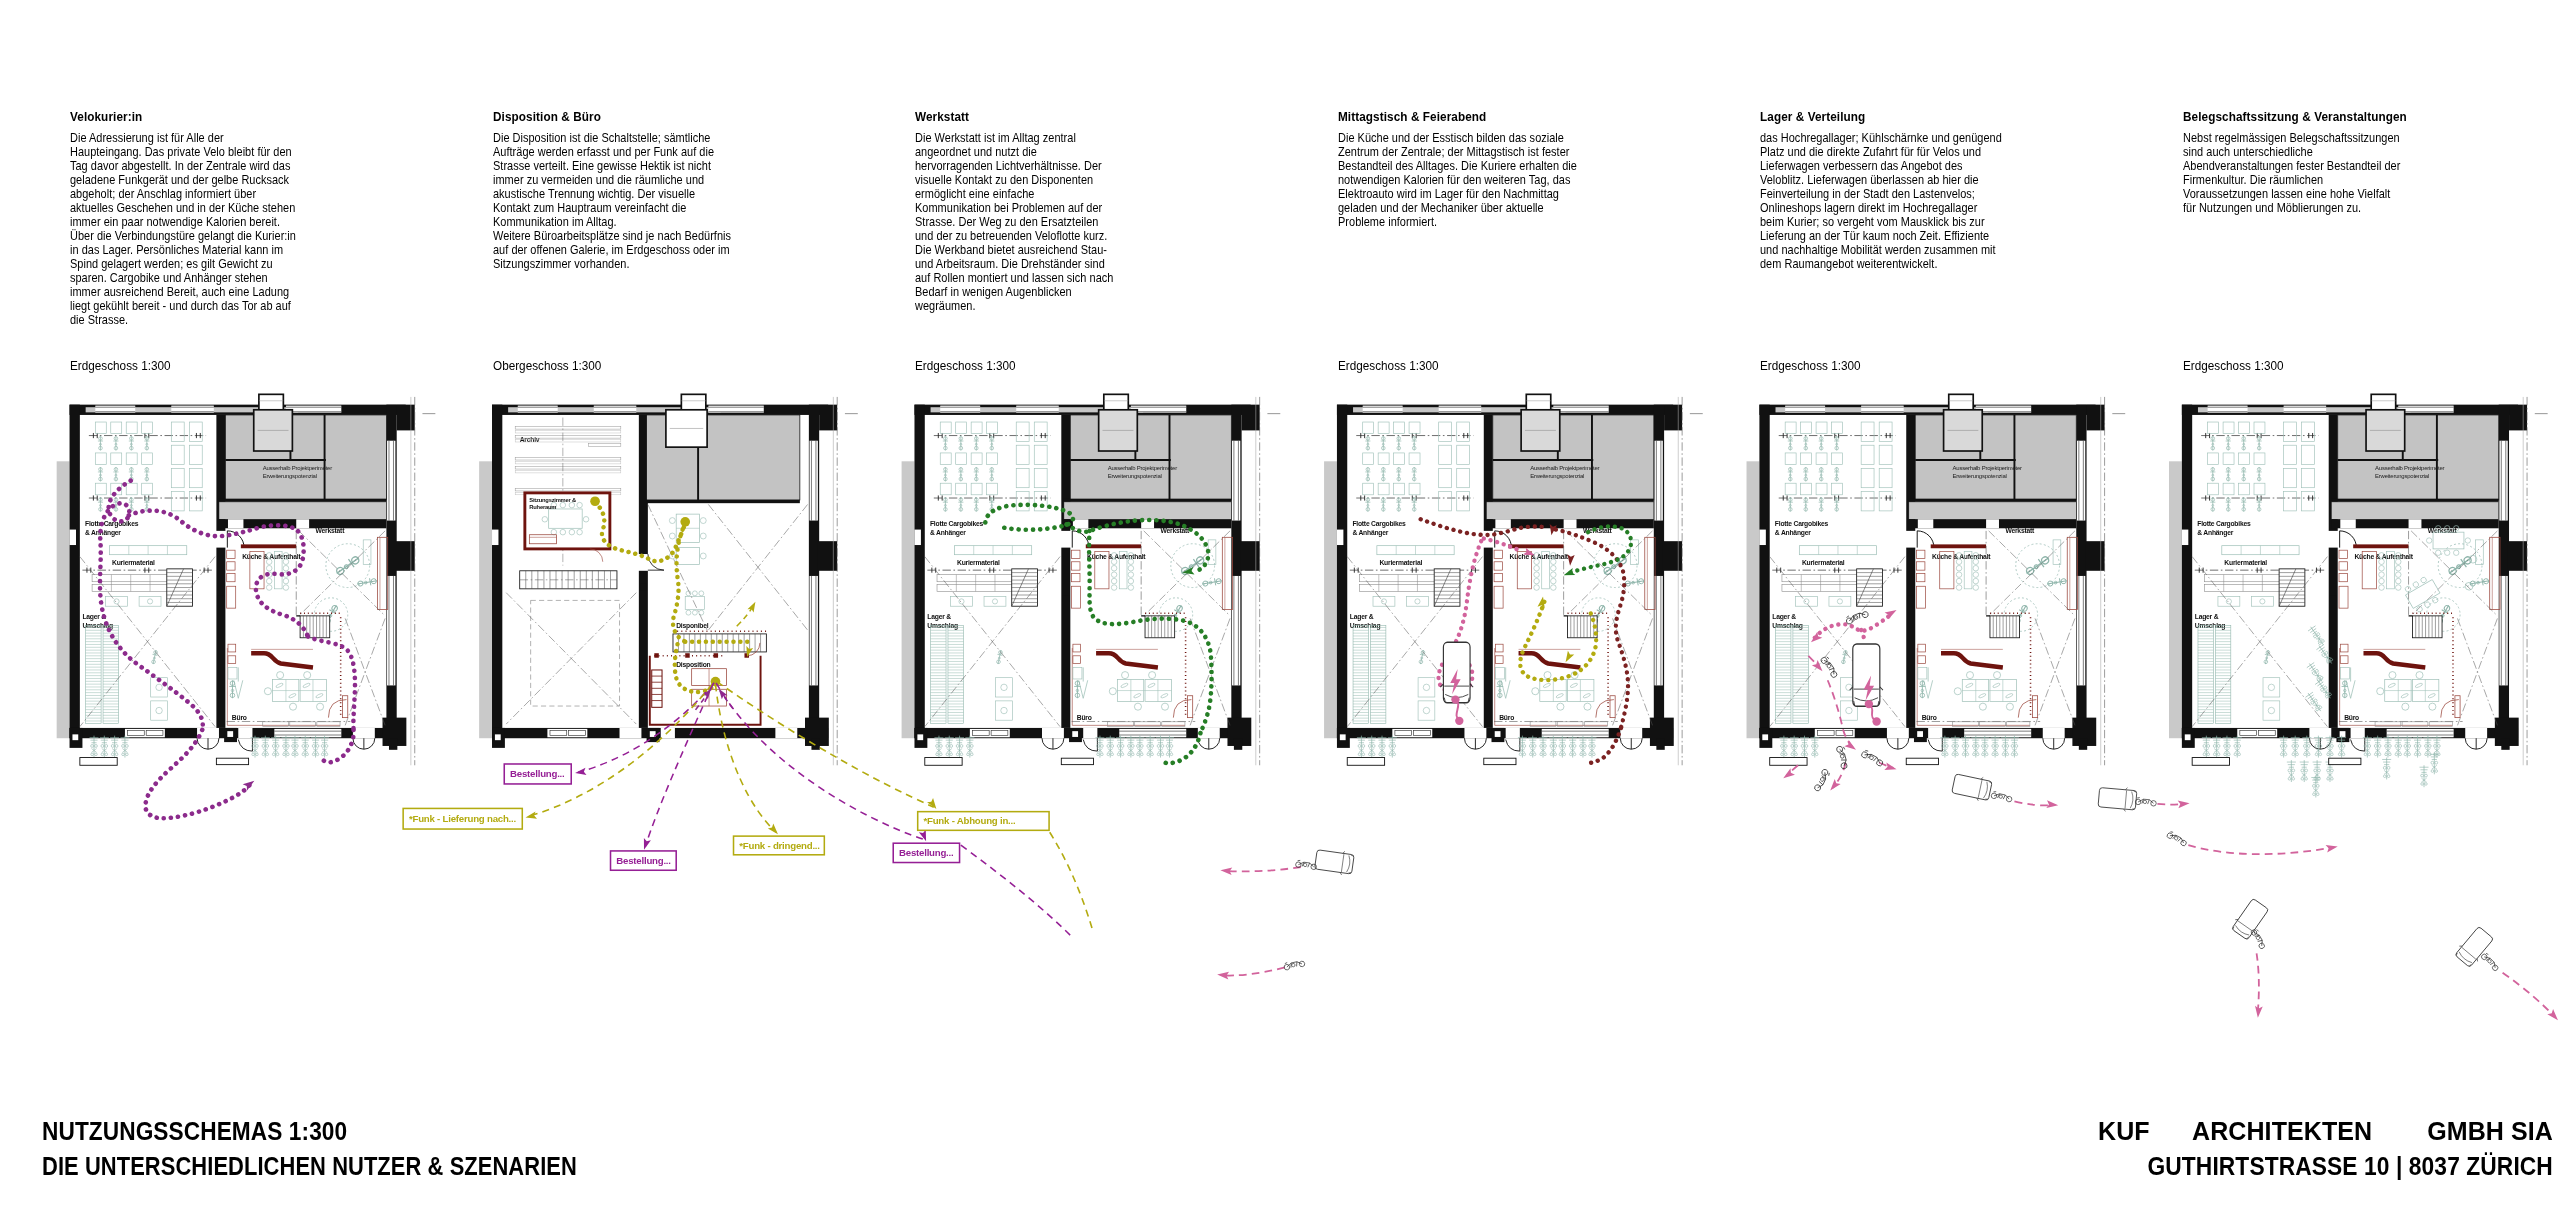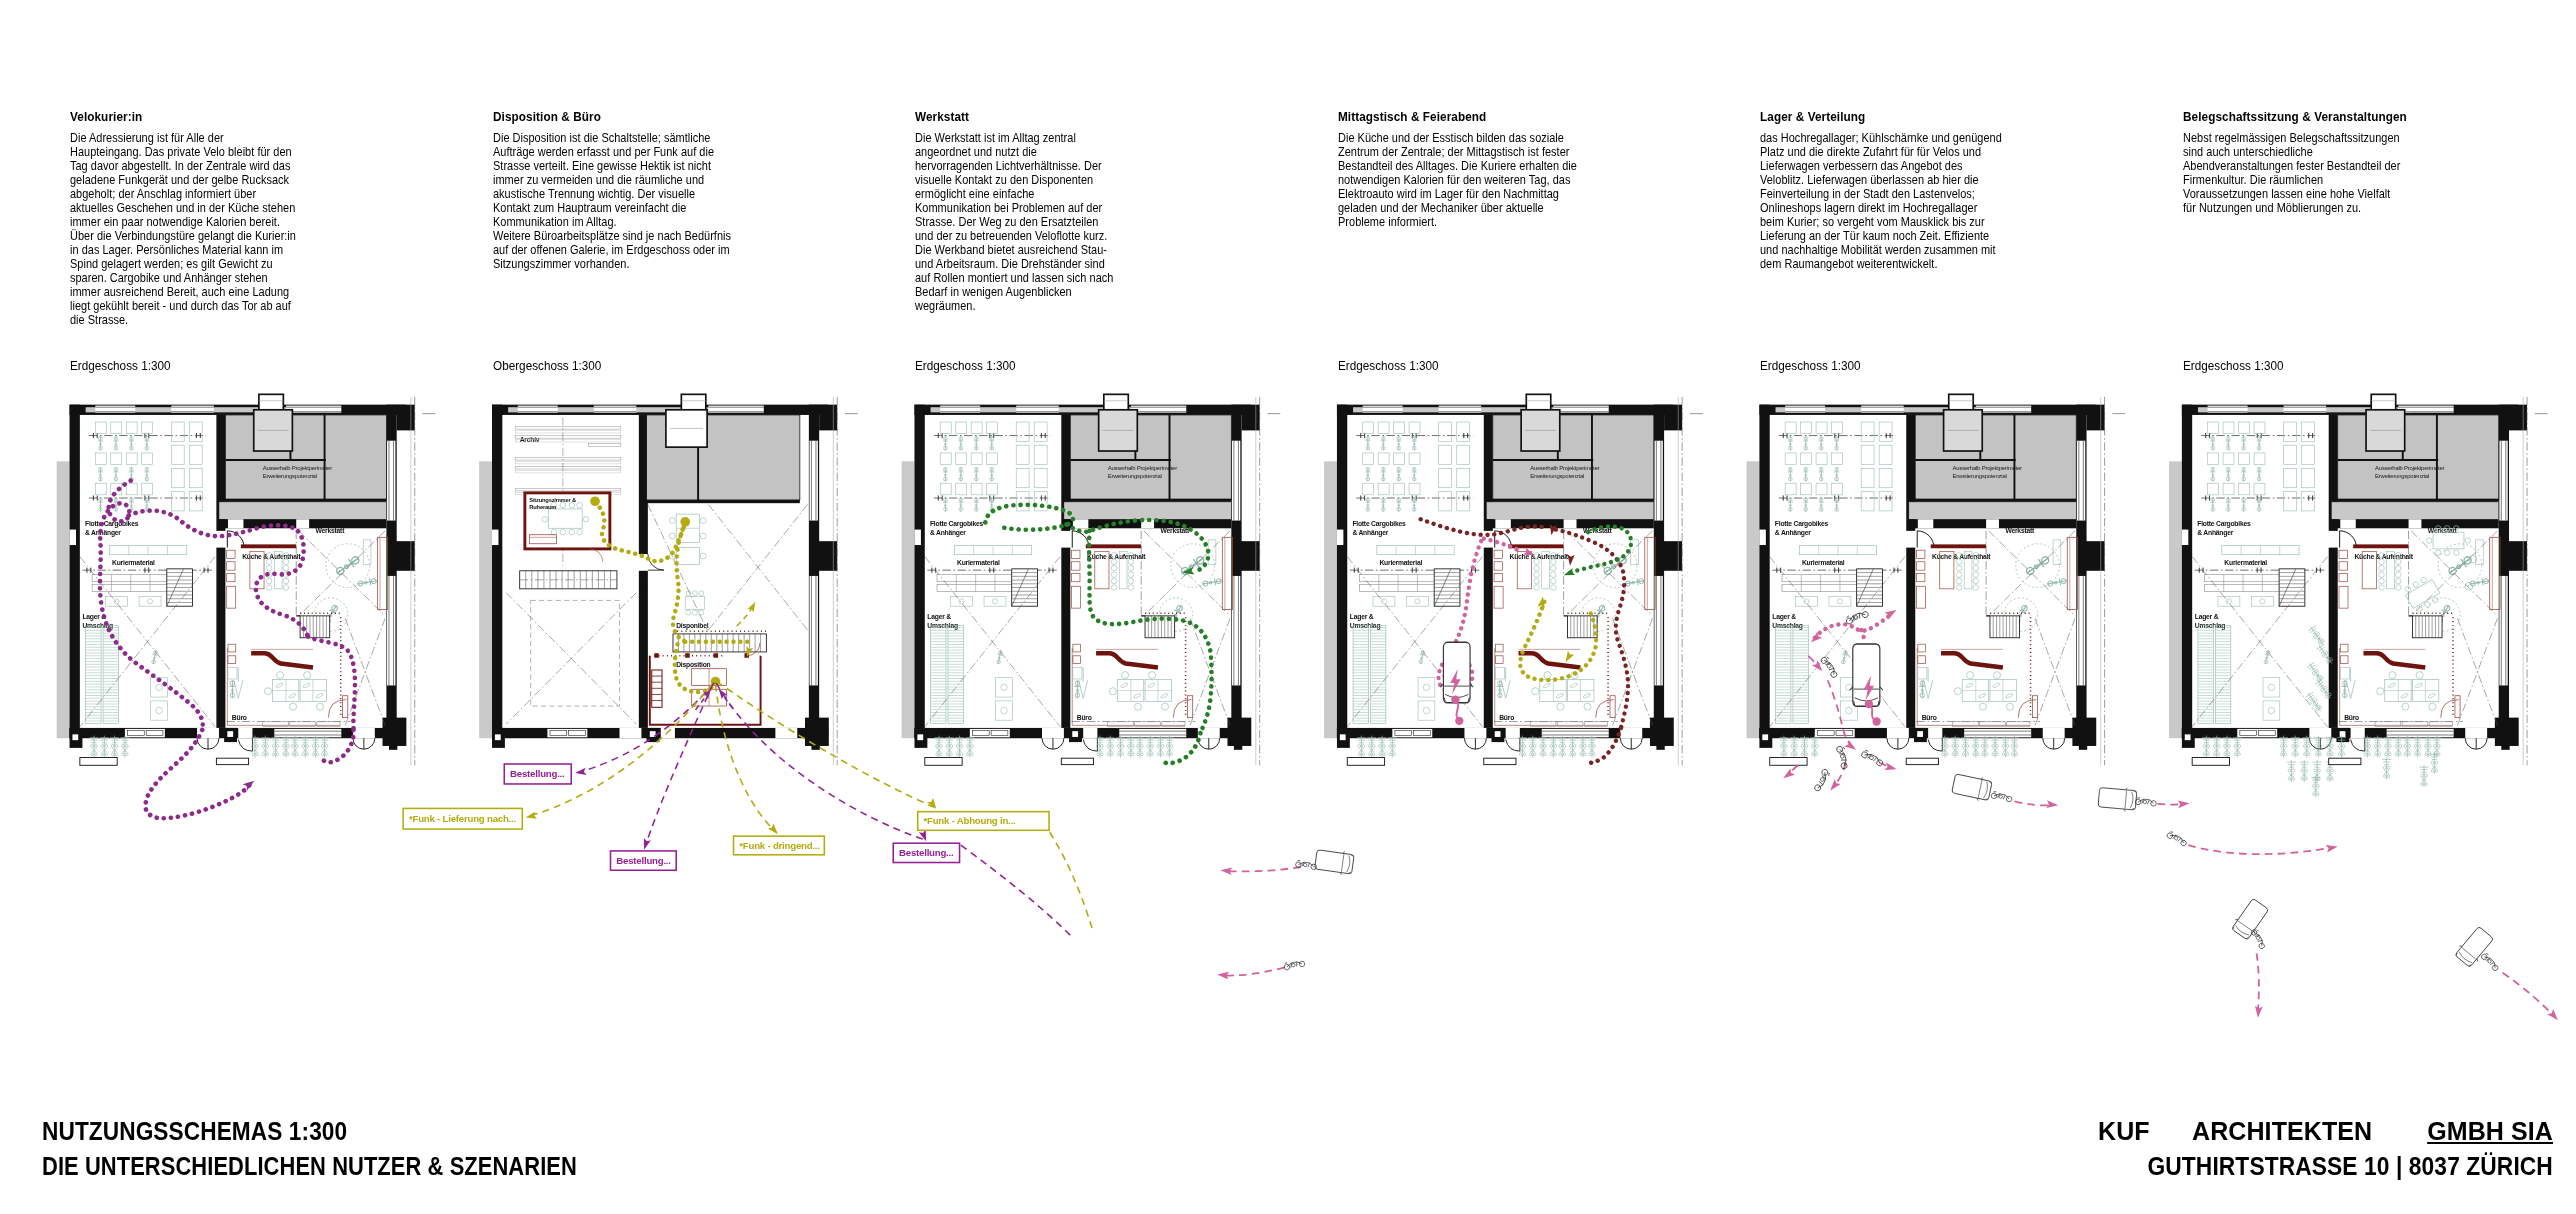--- a/index.html
+++ b/index.html
@@ -987,14 +987,14 @@
 <g transform="translate(3972,1584) rotate(48) scale(1.0)">
       <path d="M0,0 L-18,-6 L-14.5,0 L-18,6 Z" fill="#d2639c"></path>
     </g>
 </svg>
 
 <div class="bigtitle sxl" style="left:42px;top:1117px;transform:scaleX(0.906);">NUTZUNGSSCHEMAS 1:300</div>
 <div class="bigtitle sxl" style="left:42px;top:1152px;transform:scaleX(0.8755);">DIE UNTERSCHIEDLICHEN NUTZER &amp; SZENARIEN</div>
 
 <div class="bigtitle" style="left:2098px;top:1117px;">KUF</div>
 <div class="bigtitle" style="left:2184px;top:1117px;margin-left:8px;">ARCHITEKTEN</div>
-<div class="bigtitle" style="right:23px;top:1117px;text-decoration:underline;">GMBH SIA</div>
+<div class="bigtitle" style="right:23px;top:1117px;">GMBH SIA</div>
 <div class="bigtitle sxr" style="right:23px;top:1152px;transform:scaleX(0.9112);">GUTHIRTSTRASSE 10 | 8037 ZÜRICH</div>
 
 </body></html>

